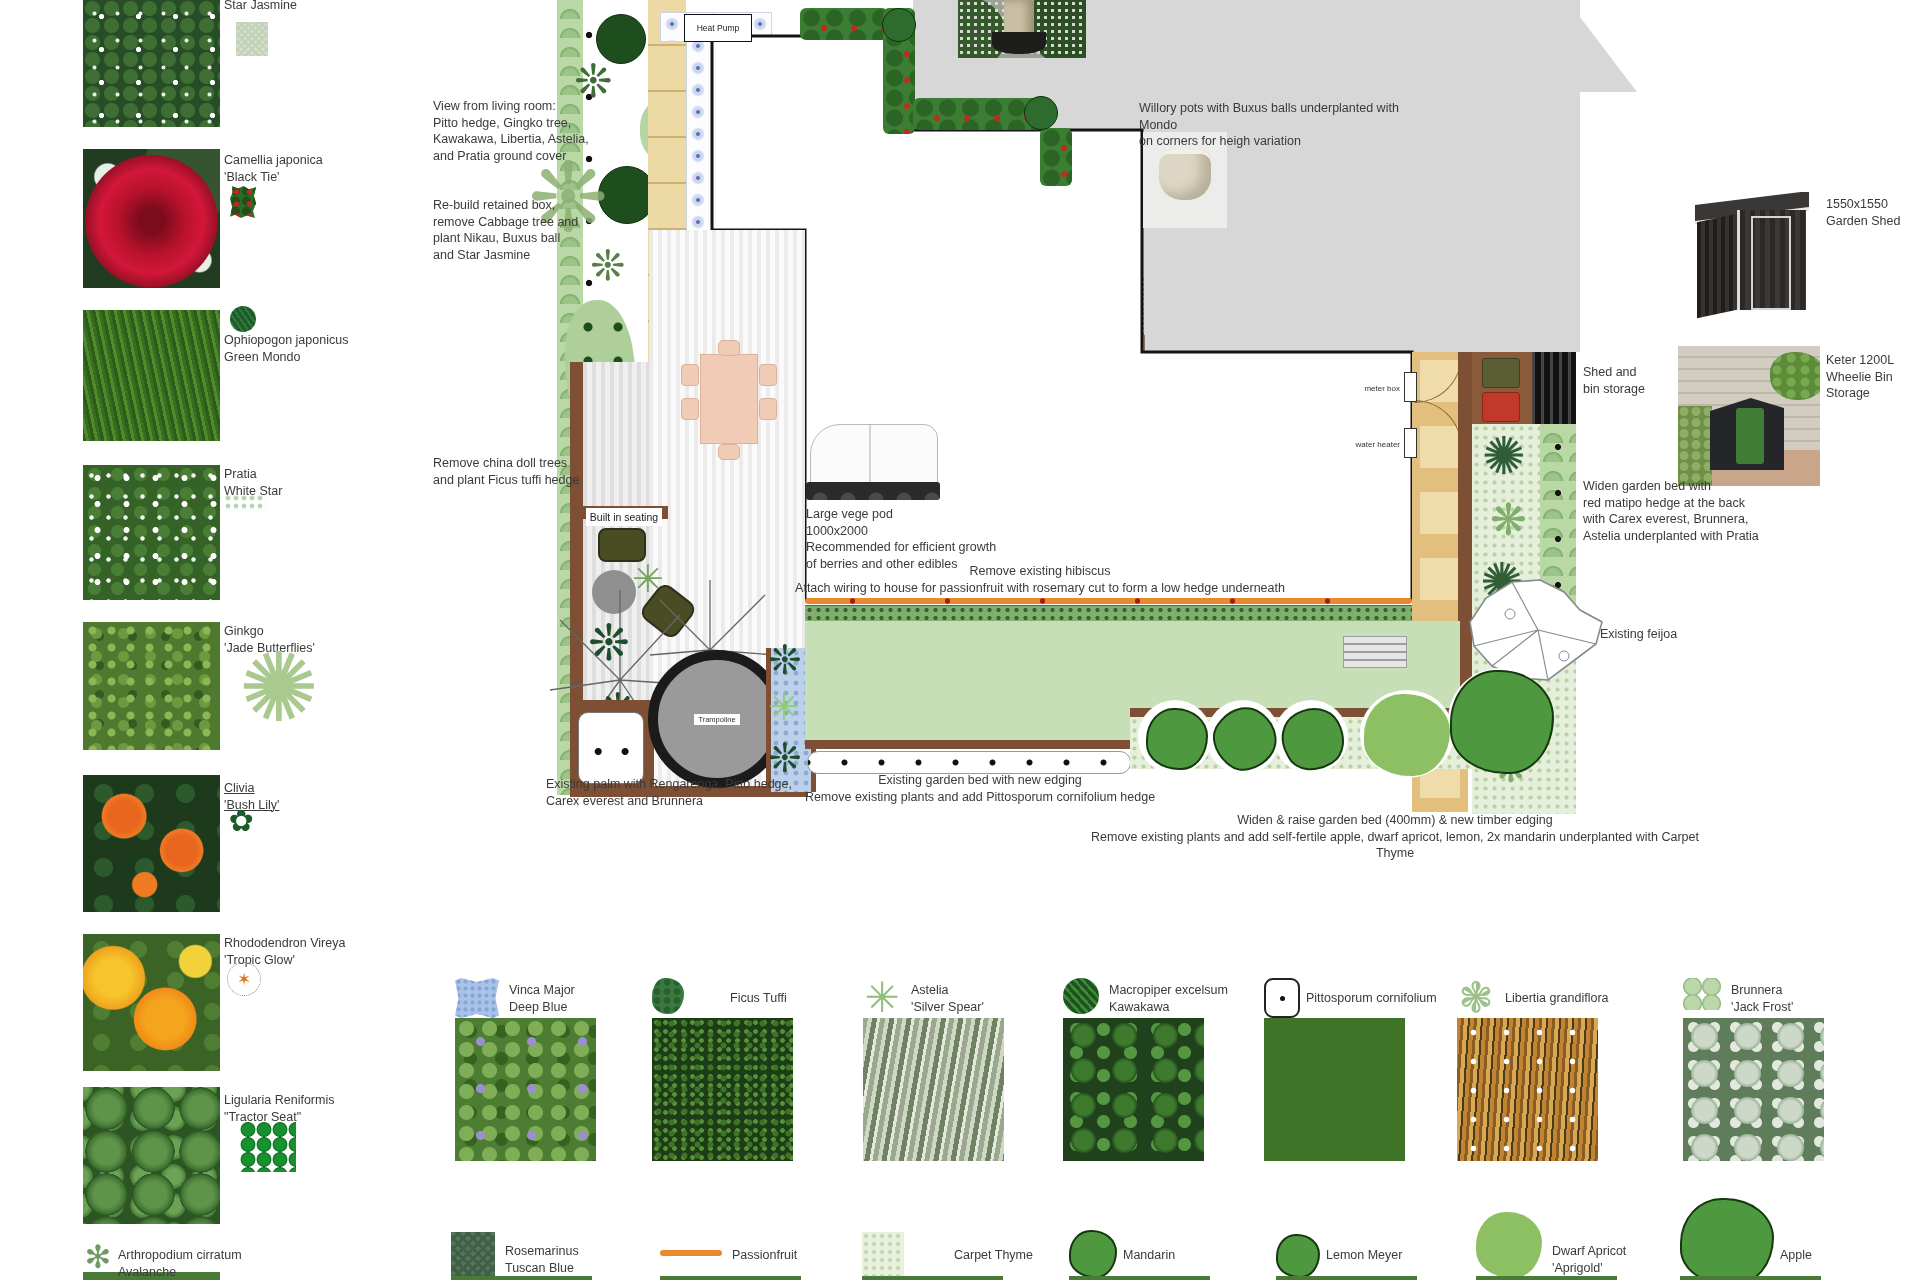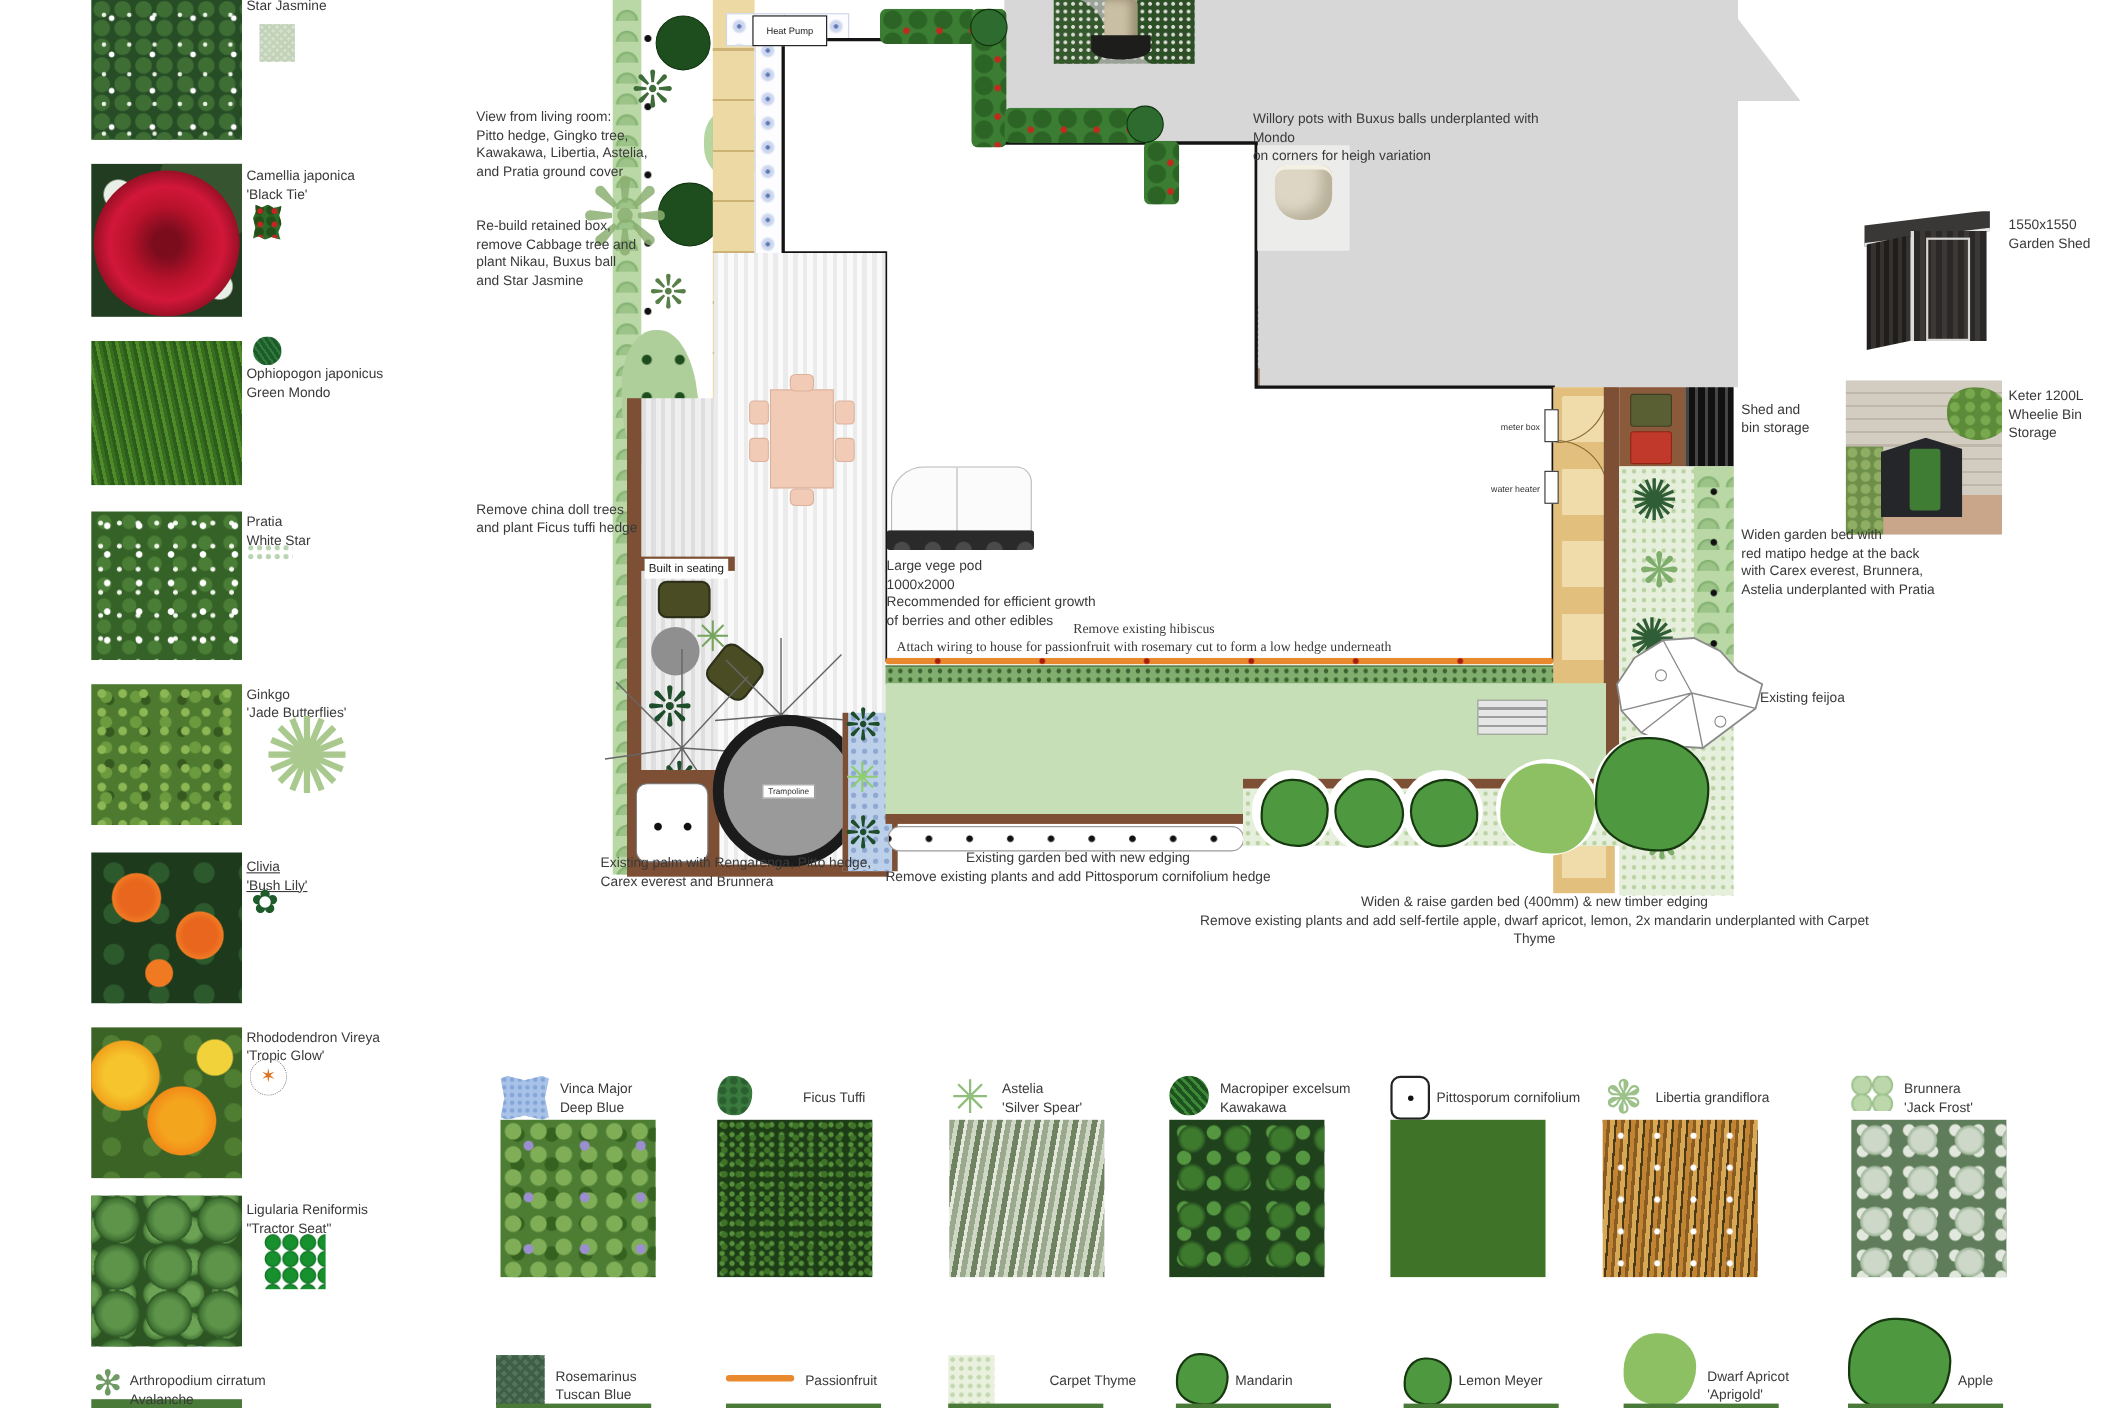--- a/index.html
+++ b/index.html
@@ -286,21 +286,21 @@
       <div class="txt" style="left: 433px; top: 197px; width: 190px;">Re-build retained box,
 remove Cabbage tree and
 plant Nikau, Buxus ball
 and Star Jasmine</div>
       <div class="txt" style="left: 433px; top: 455px; width: 200px;">Remove china doll trees
 and plant  Ficus tuffi hedge</div>
       <div class="txt" style="left: 806px; top: 506px; width: 220px;">Large vege pod
 1000x2000
 Recommended for efficient growth
 of berries and other edibles</div>
-      <div class="txt center" style="left: 790px; top: 563px; width: 500px; font-family: Liberation Serif, serif;">Remove existing hibiscus
+      <div class="txt center" style="left: 790px; top: 563px; width: 500px;">Remove existing hibiscus
 Attach wiring to house for passionfruit with rosemary cut to form a low hedge underneath</div>
       <div class="txt" style="left: 546px; top: 776px; width: 300px;">Existing palm with Rengarenga, Pitto hedge,
 Carex everest and Brunnera</div>
       <div class="txt center" style="left: 770px; top: 772px; width: 420px;">Existing garden bed with new edging
 Remove existing plants and add Pittosporum cornifolium hedge</div>
       <div class="txt center" style="left: 1080px; top: 812px; width: 630px;">Widen &amp; raise garden bed (400mm) &amp; new timber edging
 Remove existing plants and add self-fertile apple, dwarf apricot, lemon, 2x mandarin underplanted with Carpet Thyme</div>
       <div class="txt" style="left: 1139px; top: 100px; width: 300px;">Willory pots with Buxus balls underplanted with Mondo
 on corners for heigh variation</div>
       <div class="txt" style="left: 1583px; top: 364px; width: 120px;">Shed and

